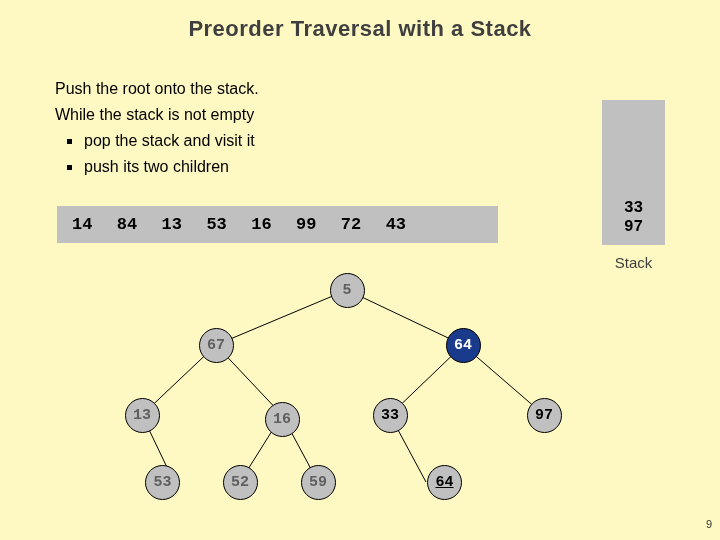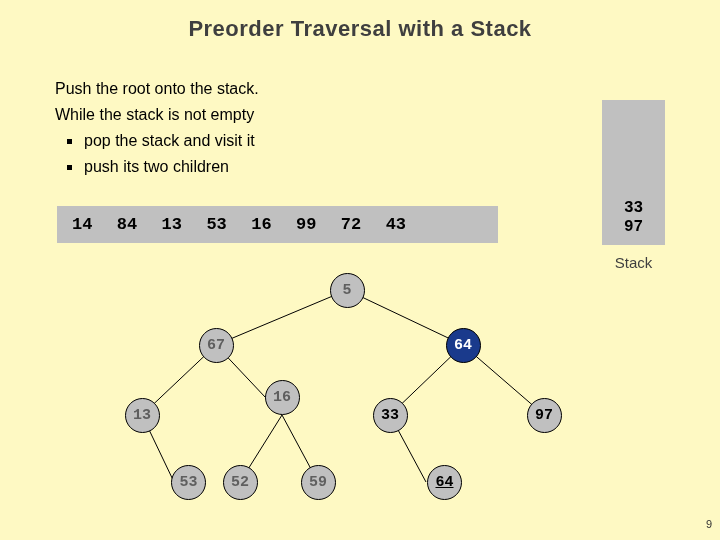--- a/index.html
+++ b/index.html
@@ -168,24 +168,24 @@
       <line x1="142" y1="415" x2="174" y2="482" stroke="#000000" stroke-width="1"></line>
       <line x1="282" y1="415" x2="240" y2="482" stroke="#000000" stroke-width="1"></line>
       <line x1="282" y1="415" x2="318" y2="482" stroke="#000000" stroke-width="1"></line>
       <line x1="390" y1="415" x2="426" y2="482" stroke="#000000" stroke-width="1"></line>
     </svg>
   <div id="nodes-layer">
       <div class="node visited" style="left: 329.5px; top: 272.5px;">5</div>
       <div class="node visited" style="left: 198.5px; top: 327.5px;">67</div>
       <div class="node current" style="left: 445.5px; top: 327.5px;">64</div>
       <div class="node visited" style="left: 124.5px; top: 397.5px; text-align: center;">13</div>
-      <div class="node visited" style="left: 264.5px; top: 380px;">16</div>
+      <div class="node visited" style="left: 264.5px; top: 402px;">16</div>
       <div class="node unvisited" style="left: 372.5px; top: 397.5px;">33</div>
       <div class="node unvisited" style="left: 526.5px; top: 397.5px;">97</div>
-      <div class="node visited" style="left: 171px; top: 464.5px;">53</div>
+      <div class="node visited" style="left: 145px; top: 464.5px;">53</div>
       <div class="node visited" style="left: 222.5px; top: 464.5px;">52</div>
       <div class="node visited" style="left: 300.5px; top: 464.5px;">59</div>
       <div class="node unvisited" style="left: 427px; top: 464.5px; text-decoration: underline;">64</div>
     </div>
 
   <div class="page-number">9</div>
 
 </div>
 
 </body></html>

